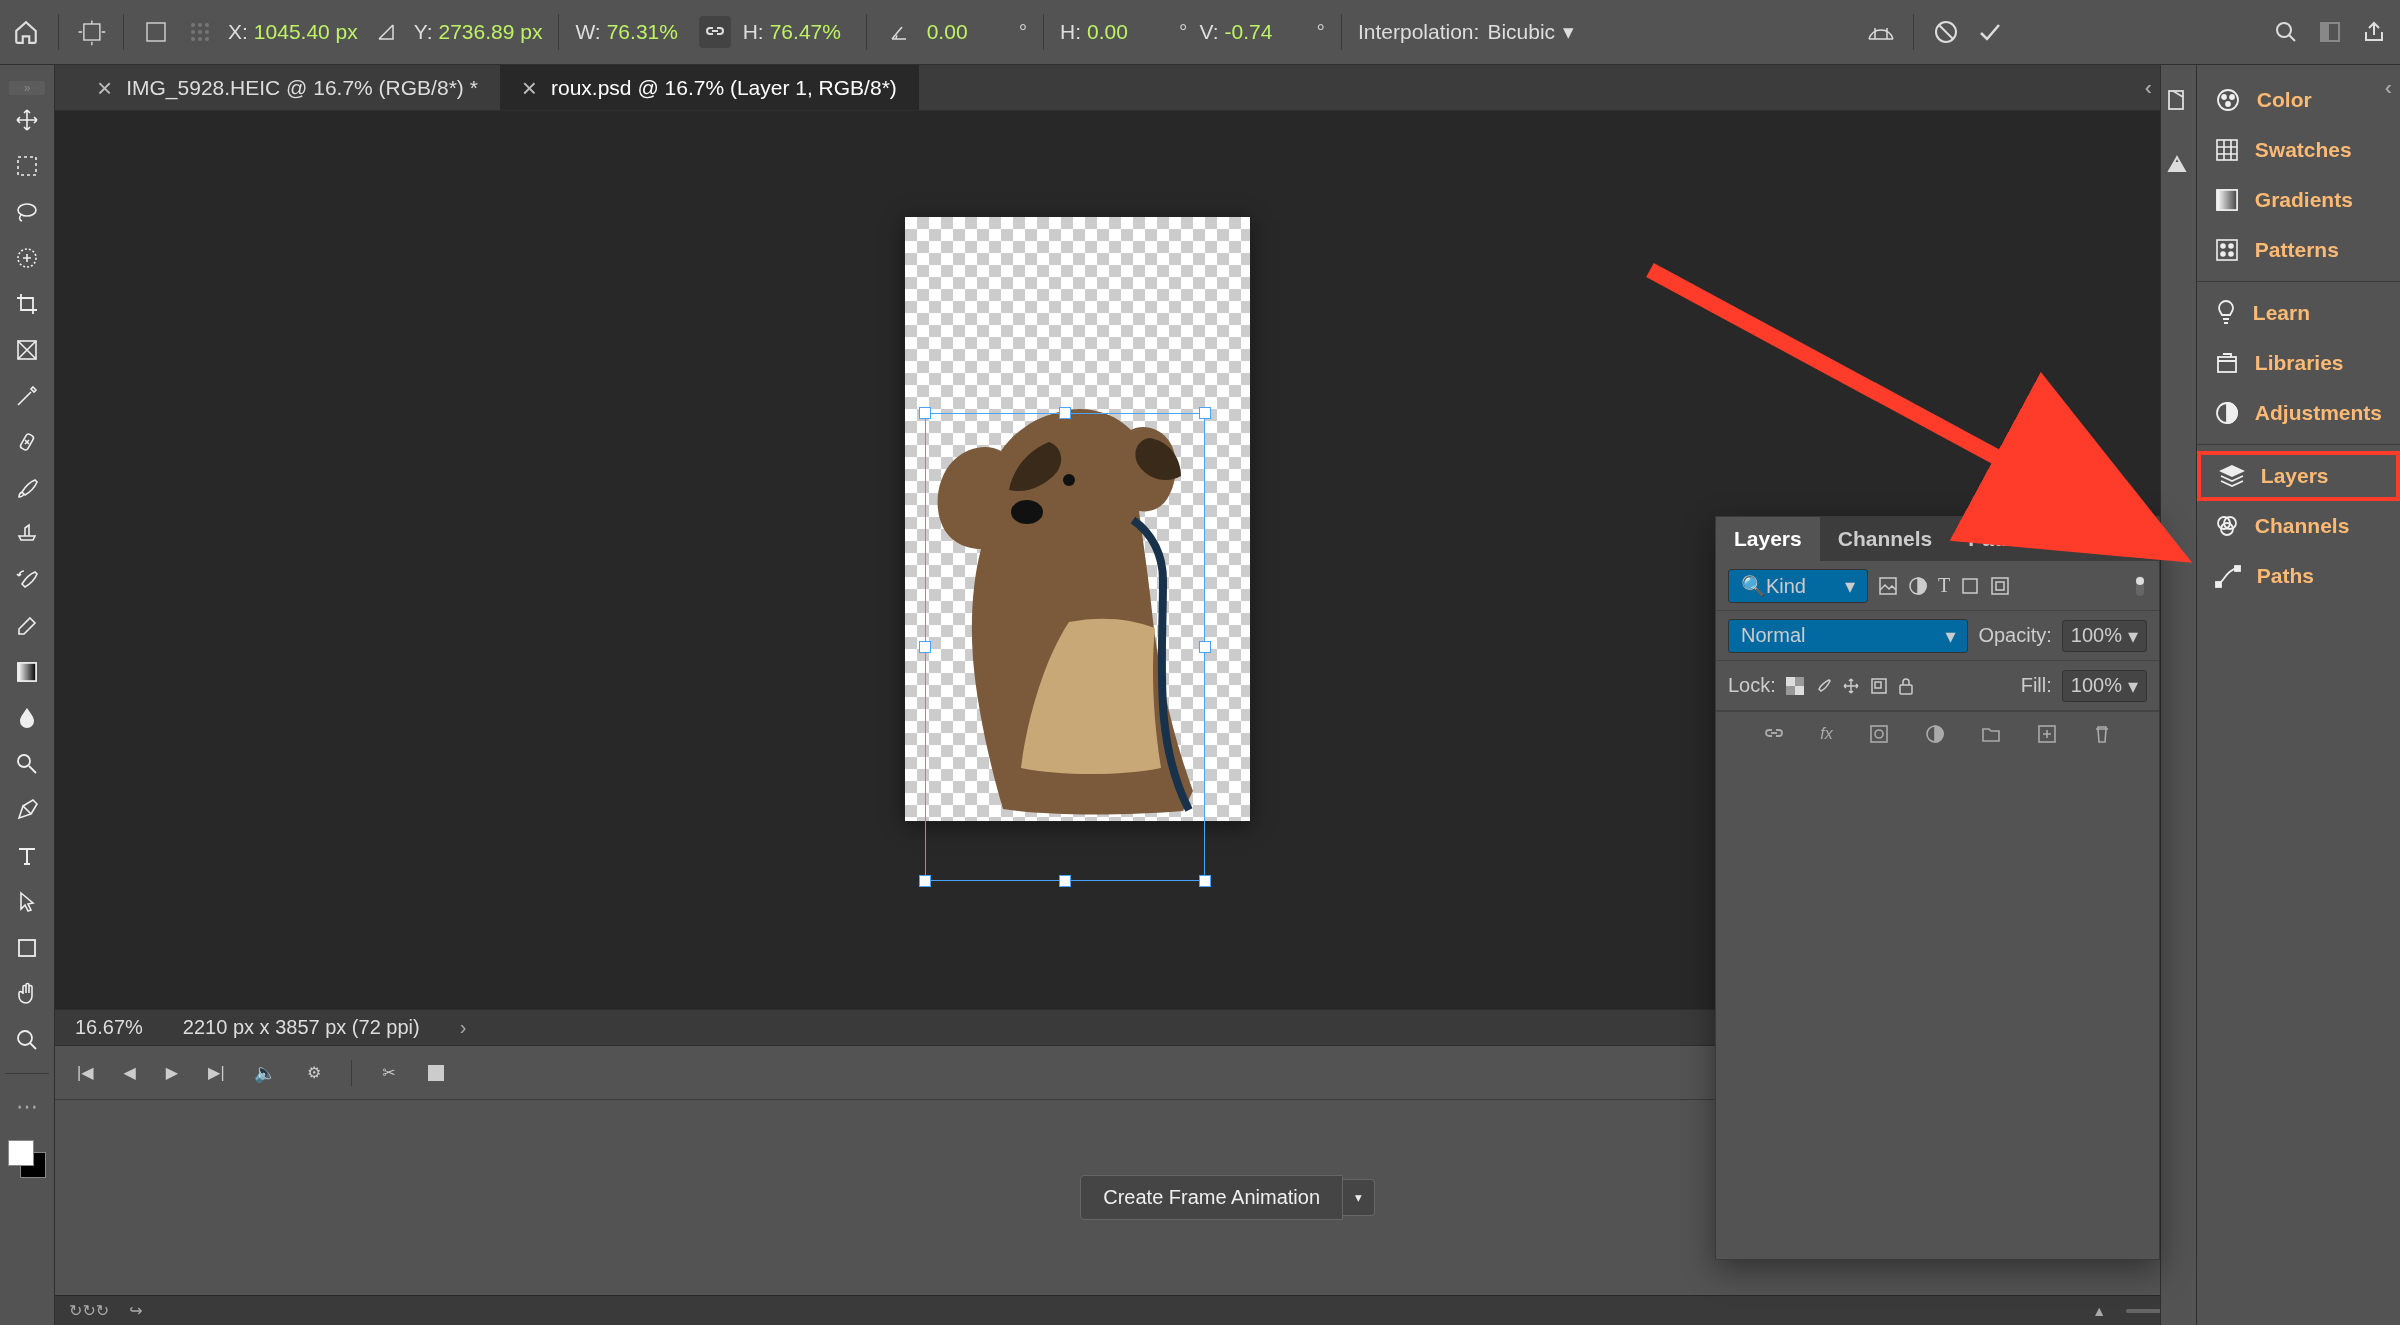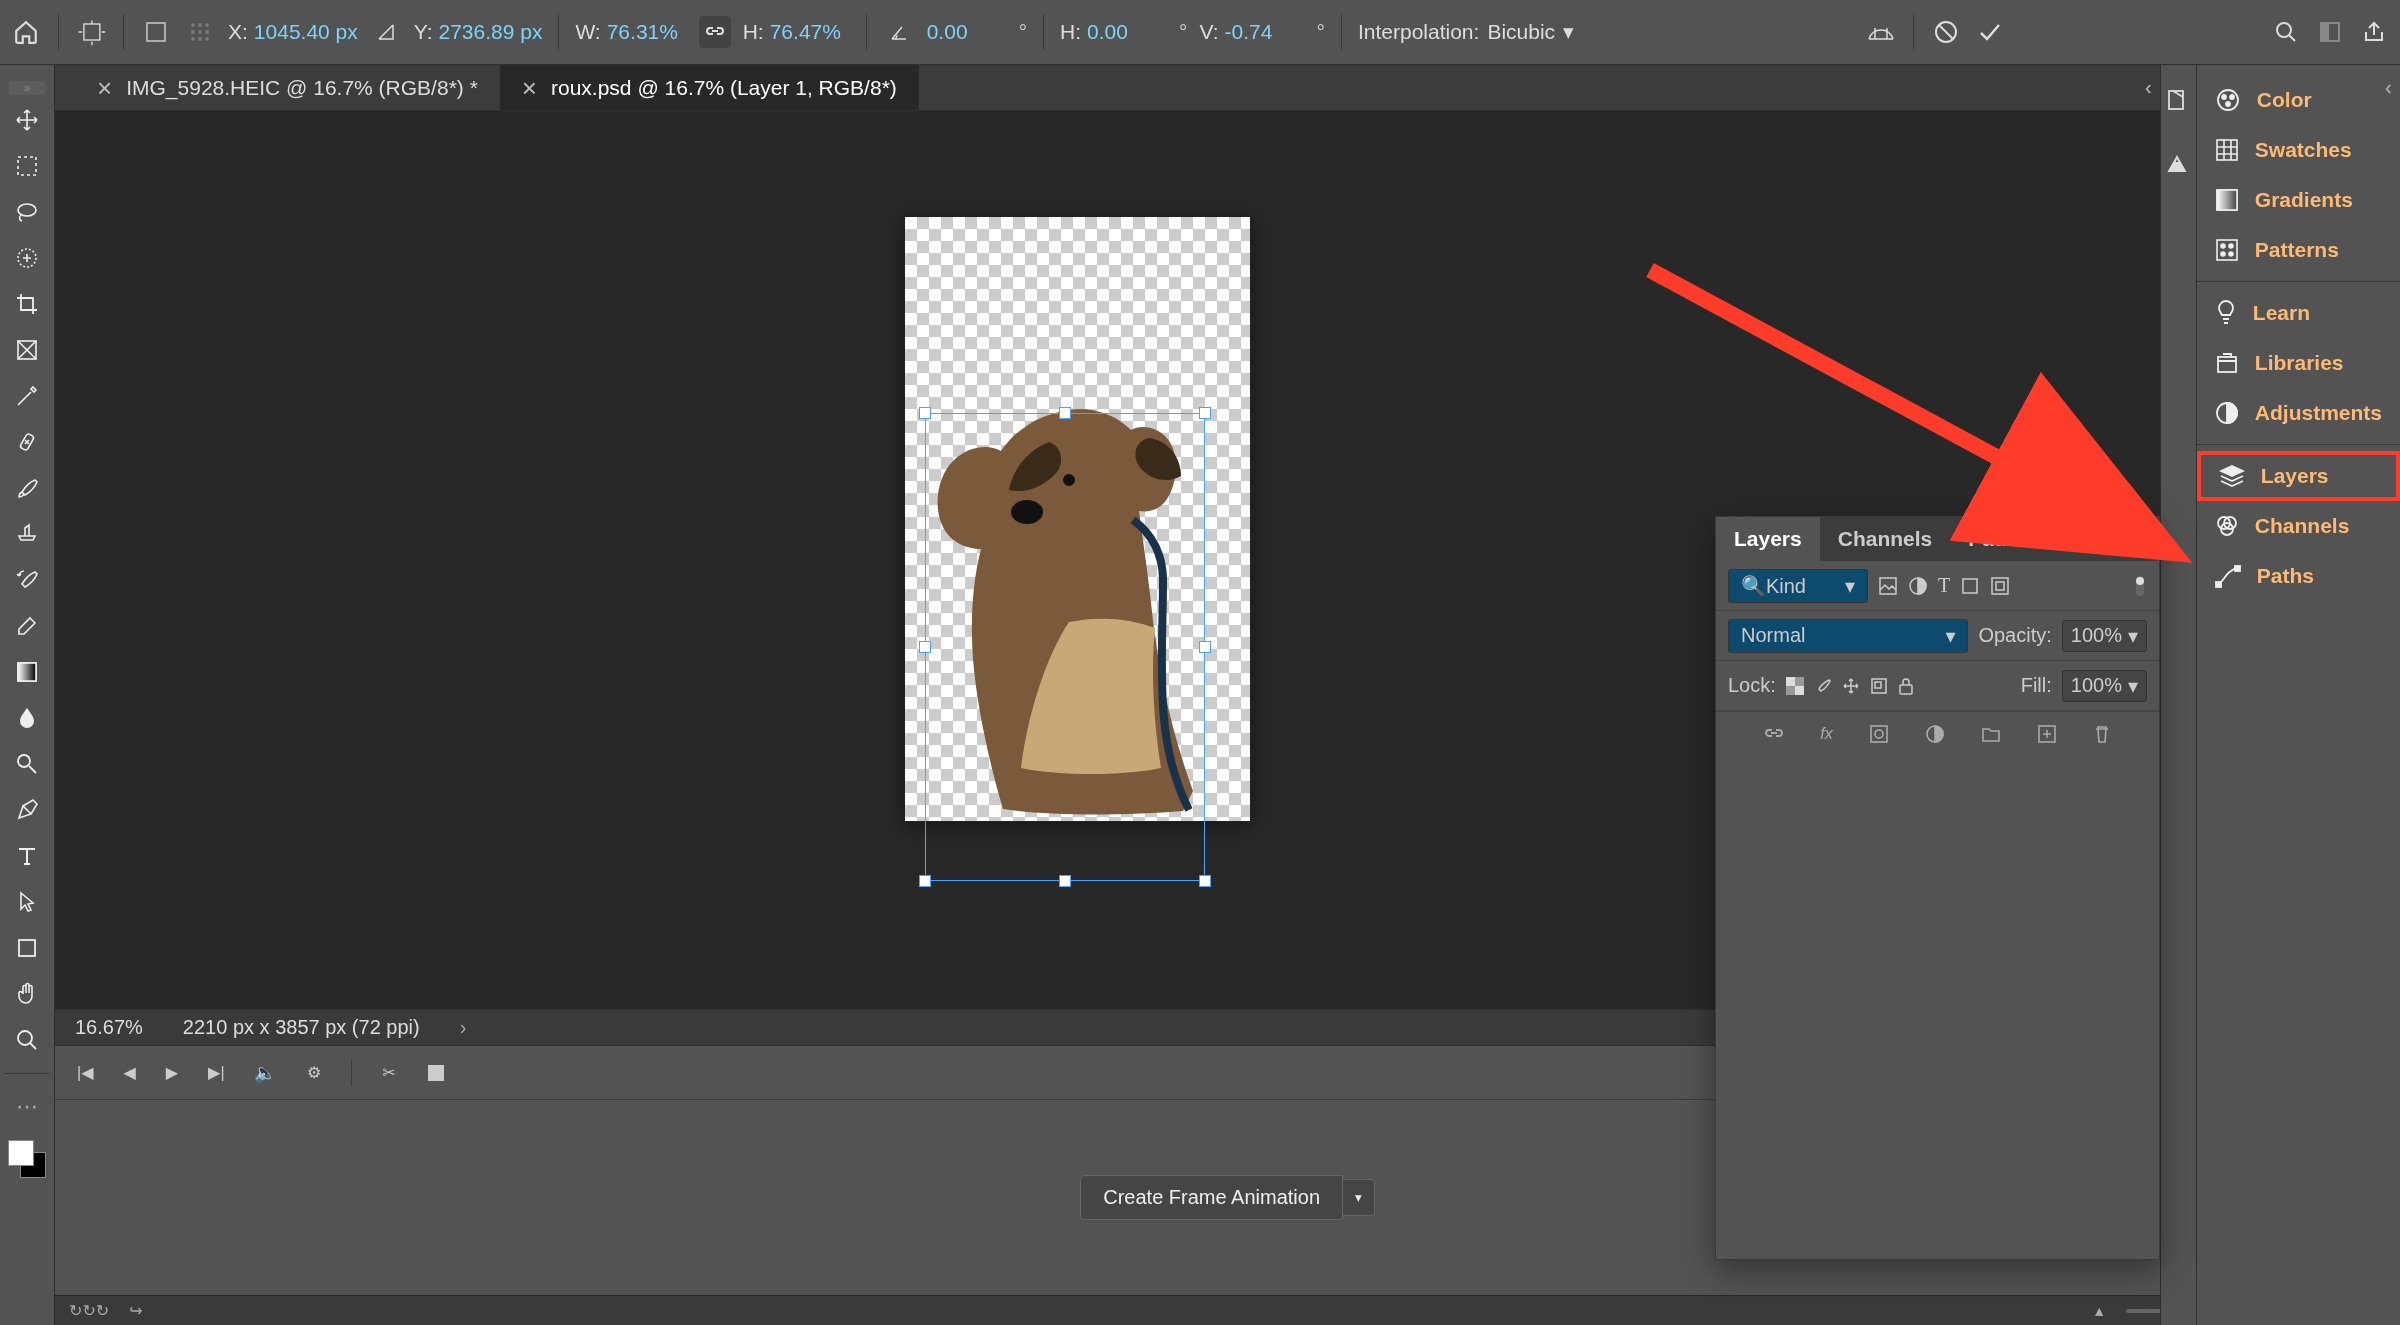--- a/index.html
+++ b/index.html
@@ -3,21 +3,21 @@
 <meta charset="utf-8">
 <style>
 * { box-sizing: border-box; margin: 0; padding: 0; font-family: -apple-system, Helvetica, Arial, sans-serif; user-select: none; }
 body { background: #535353; color: #ccc; width: 2400px; height: 1325px; overflow: hidden; position: relative; }
 
 
 .options-bar { height: 65px; background: #535353; display: flex; align-items: center; padding: 0 10px; gap: 12px; border-bottom: 1px solid #2f2f2f; font-size: 21px; }
 .opt-icon { width: 32px; height: 32px; display: flex; align-items: center; justify-content: center; color: #ddd; border-radius: 4px; }
 .opt-field { display: flex; align-items: center; gap: 6px; }
 .opt-field label { color: #ddd; font-size: 21px; }
-.opt-field .val { color: #7dd3fc; font-size: 21px; min-width: 80px; }
+.opt-field .val { color: #bef264; font-size: 21px; min-width: 80px; }
 .opt-sep { width: 1px; height: 36px; background: #3a3a3a; margin: 0 4px; }
 .link-icon { background: #434343; border-radius: 4px; padding: 4px 6px; }
 .interp-select { display: flex; align-items: center; gap: 8px; color: #ddd; }
 
 
 .main { position: absolute; top: 65px; left: 0; right: 0; bottom: 0; display: flex; }
 
 
 .toolbar { width: 55px; background: #535353; border-right: 1px solid #2f2f2f; display: flex; flex-direction: column; align-items: center; padding-top: 10px; gap: 4px; }
 .tool-btn { width: 40px; height: 42px; display: flex; align-items: center; justify-content: center; color: #e5e5e5; border-radius: 3px; position: relative; }
@@ -50,21 +50,21 @@
 .cfa-caret { background:#454545; border:1px solid #666; border-left:none; color:#eee; padding:10px 12px; border-radius:0 4px 4px 0;}
 .bottom-strip { height: 30px; background:#3a3a3a; border-top:1px solid #292929; display:flex; align-items:center; padding:0 14px; gap:20px; color:#aaa;}
 
 
 .layers-panel { position: fixed; left: 1715px; top: 516px; width: 445px; height: 744px; background: #535353; border: 1px solid #3a3a3a; box-shadow: 0 10px 30px rgba(0,0,0,.4); display:flex; flex-direction:column; z-index: 30; }
 .lp-tabs { height: 44px; background: #3c3c3c; display:flex; align-items:stretch; }
 .lp-tab { padding: 0 18px; display:flex; align-items:center; color:#ccc; font-size:21px; font-weight:600;}
 .lp-tab.active { background:#535353; color:#fff; }
 .lp-tab-icons { margin-left:auto; display:flex; align-items:center; gap:20px; padding:0 14px; color:#ccc;}
 .lp-filter-row, .lp-mode-row, .lp-lock-row { height: 50px; display:flex; align-items:center; padding: 0 12px; gap: 10px; border-bottom: 1px solid #444; font-size:20px; color:#ccc;}
-.lp-select { flex:1; display:flex; align-items:center; justify-content:space-between; background:#0c4a6e; border:1px solid #333; padding:4px 12px; border-radius:3px;}
+.lp-select { flex:1; display:flex; align-items:center; justify-content:space-between; background:#0369a1; border:1px solid #333; padding:4px 12px; border-radius:3px;}
 .lp-small-select { background:#454545; border:1px solid #333; padding:3px 8px; border-radius:3px; display:flex; gap:6px; align-items:center;}
 .lp-layers-list { flex:1; overflow:auto;}
 .layer-row { height: 64px; background:#737373; display:flex; align-items:center; gap:16px; padding:0 14px; font-size:20px; color:#eee; border: 4px solid #ff3b2a; margin: 6px;}
 .eye { width:28px; height:28px; }
 .thumb { width:46px; height:46px; background:#fff; border:1px solid #222; background-image: linear-gradient(45deg,#ccc 25%,transparent 25%),linear-gradient(-45deg,#ccc 25%,transparent 25%),linear-gradient(45deg,transparent 75%,#ccc 75%),linear-gradient(-45deg,transparent 75%,#ccc 75%); background-size:12px 12px; background-position:0 0,0 6px,6px -6px,-6px 0; display:flex; align-items:center; justify-content:center;}
 .lp-bottom { height: 44px; border-top:1px solid #444; display:flex; align-items:center; justify-content:center; gap: 36px; color:#aaa;}
 
 
 .right-col { position: fixed; top: 65px; right: 0; width: 240px; bottom: 0; display: flex; background:#535353; }
 .mini-col { width: 56px; border-left:1px solid #2f2f2f; display:flex; flex-direction:column; align-items:center; padding-top: 18px; gap: 30px; }

